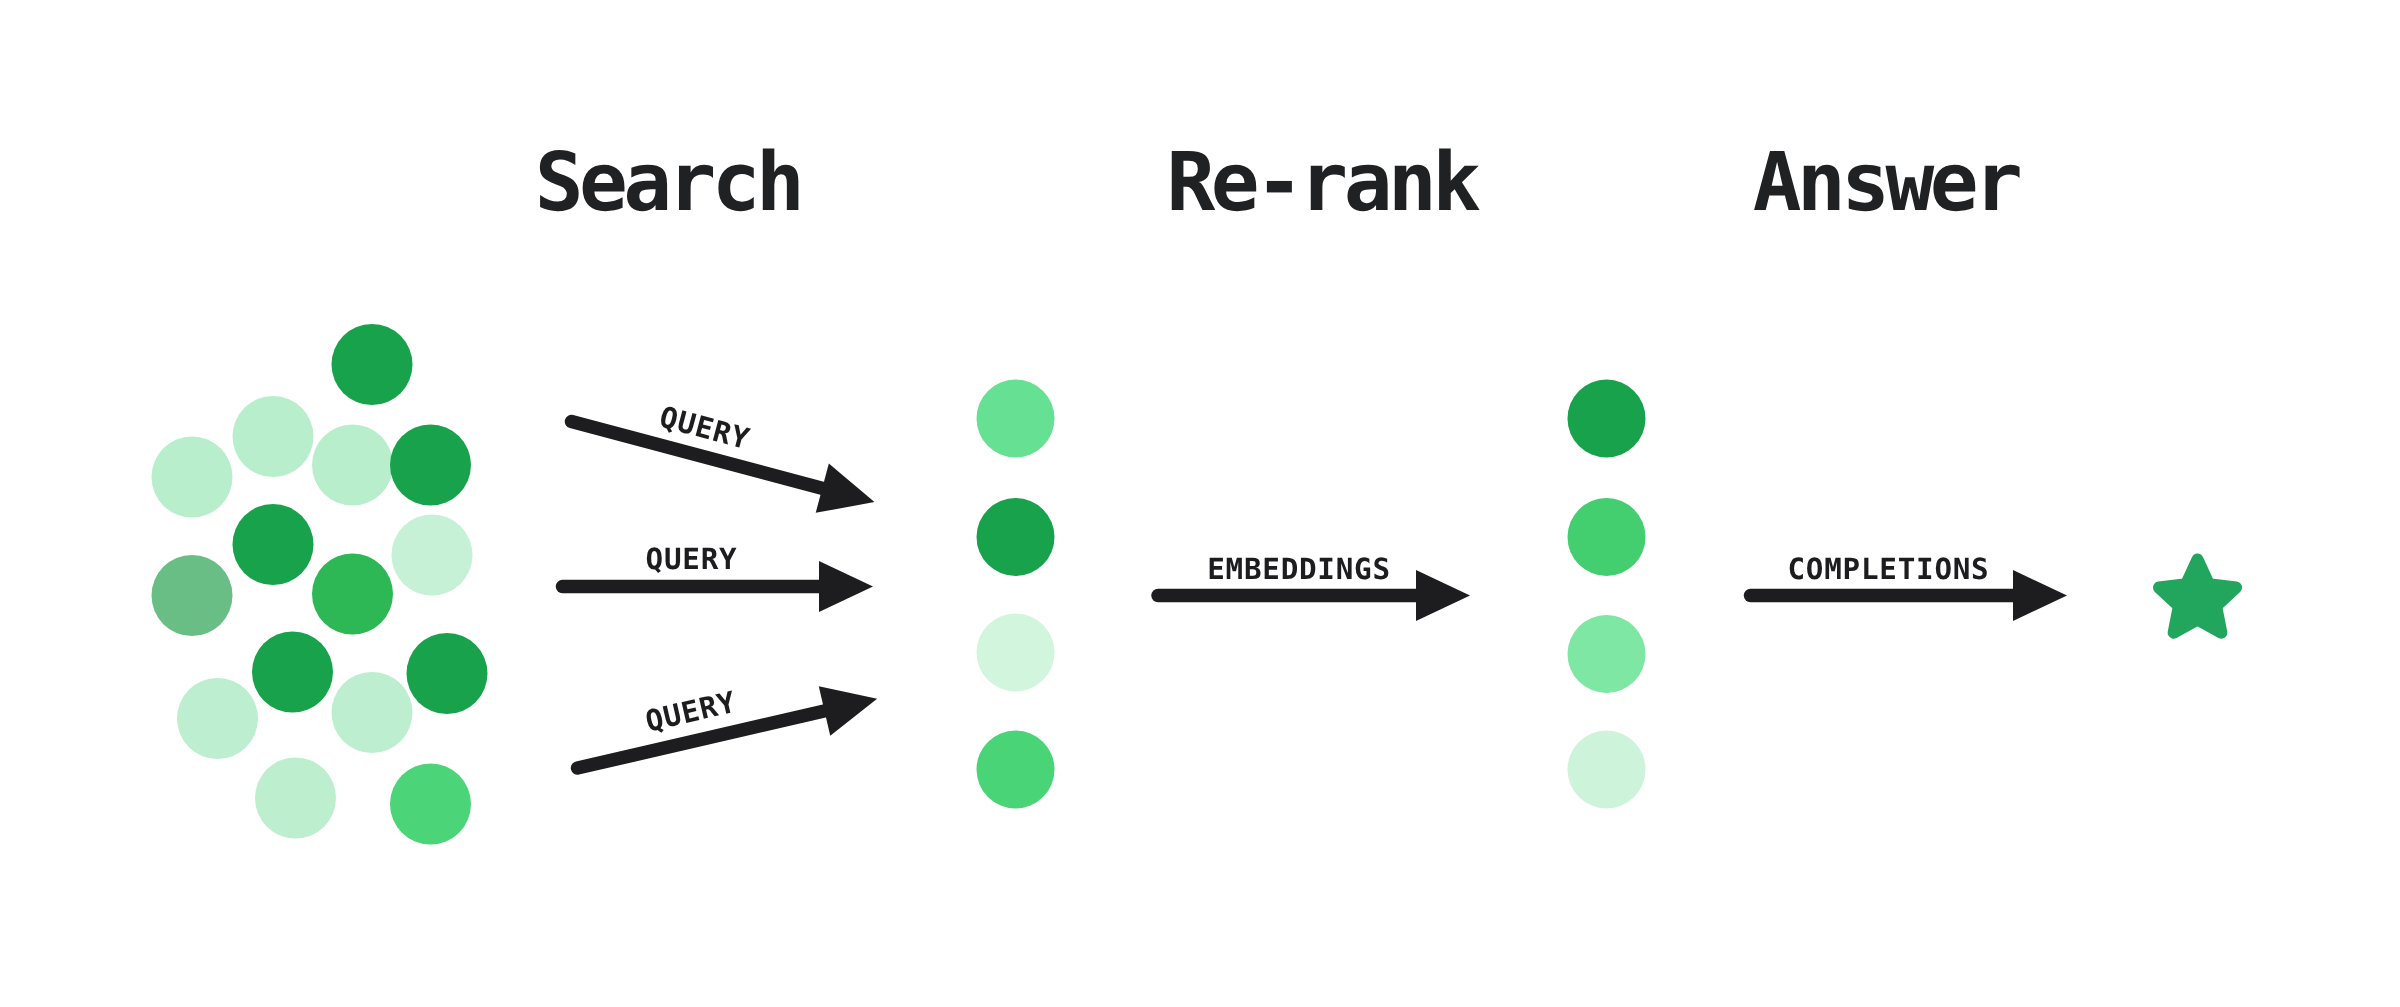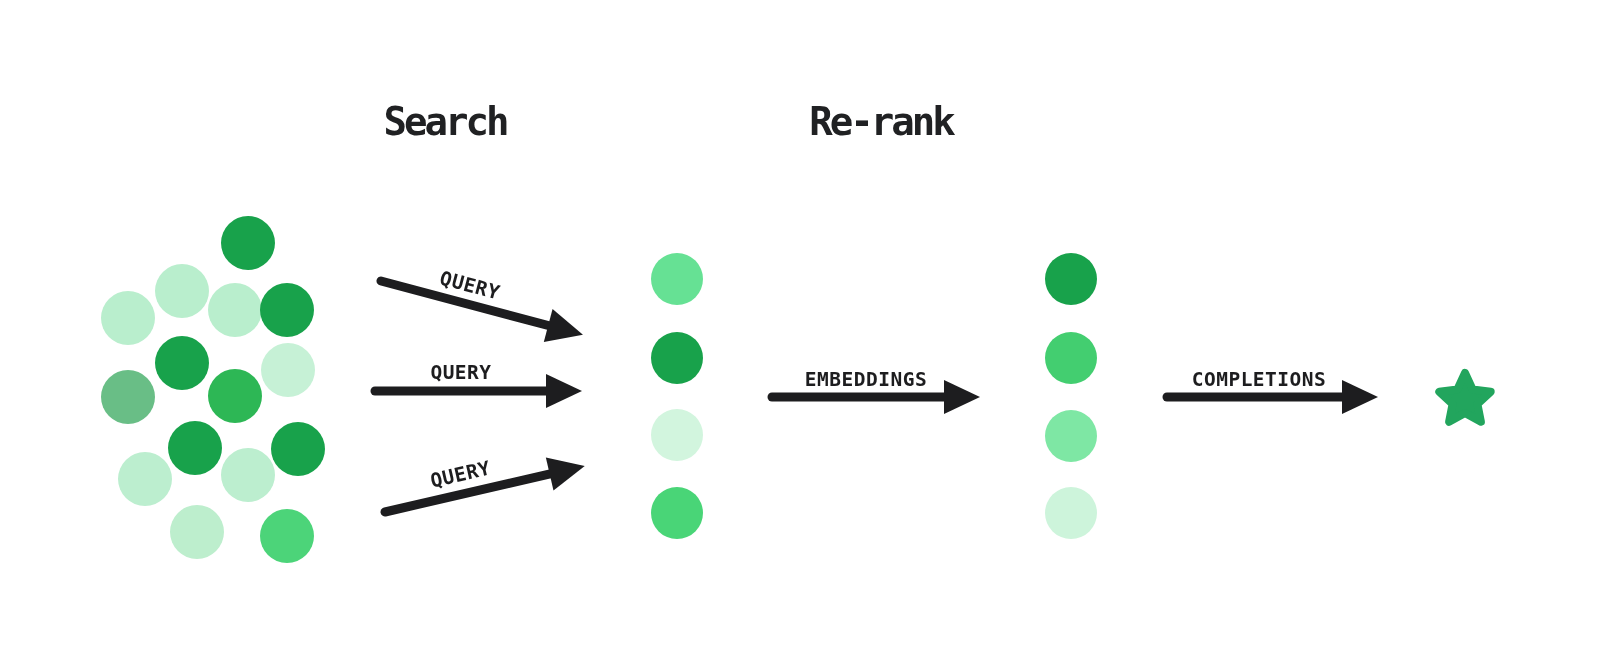--- a/index.html
+++ b/index.html
@@ -8,21 +8,21 @@
     width: 1600px;
     height: 671px;
     background: #ffffff;
     overflow: hidden;
     font-family: "DejaVu Sans Mono", monospace;
   }
   .heading {
     position: absolute;
     top: 94px;
     transform: translateX(-50%);
-    font-size: 39px;
+    font-size: 54px;
     line-height: 56px;
     font-weight: 700;
     letter-spacing: -3px;
     color: #202123;
     white-space: nowrap;
   }
   #heading-search  { left: 445px; }
   #heading-rerank  { left: 866px; margin-left: 15px; }
   #heading-answer  { left: 1257px; }
   .dot-layer {
@@ -59,20 +59,21 @@
     stroke-linejoin: round;
   }
 </style>
 </head>
 <body>
 
 <div id="stage">
 
   <div class="heading" id="heading-search">Search</div>
   <div class="heading" id="heading-rerank">Re-rank</div>
+  <div class="heading" id="heading-answer">Answer</div>
 
   <div class="dot-layer" id="cluster">
       <div class="dot" style="left: 221px; top: 216px; width: 54px; height: 54px; background: rgb(24, 162, 75);"></div>
       <div class="dot" style="left: 155px; top: 264px; width: 54px; height: 54px; background: rgb(185, 238, 205);"></div>
       <div class="dot" style="left: 101px; top: 291px; width: 54px; height: 54px; background: rgb(185, 238, 205);"></div>
       <div class="dot" style="left: 208px; top: 283px; width: 54px; height: 54px; background: rgb(185, 238, 205);"></div>
       <div class="dot" style="left: 260px; top: 283px; width: 54px; height: 54px; background: rgb(24, 162, 75);"></div>
       <div class="dot" style="left: 155px; top: 336px; width: 54px; height: 54px; background: rgb(24, 162, 75);"></div>
       <div class="dot" style="left: 261px; top: 343px; width: 54px; height: 54px; background: rgb(198, 241, 214);"></div>
       <div class="dot" style="left: 101px; top: 370px; width: 54px; height: 54px; background: rgb(105, 190, 134);"></div>

